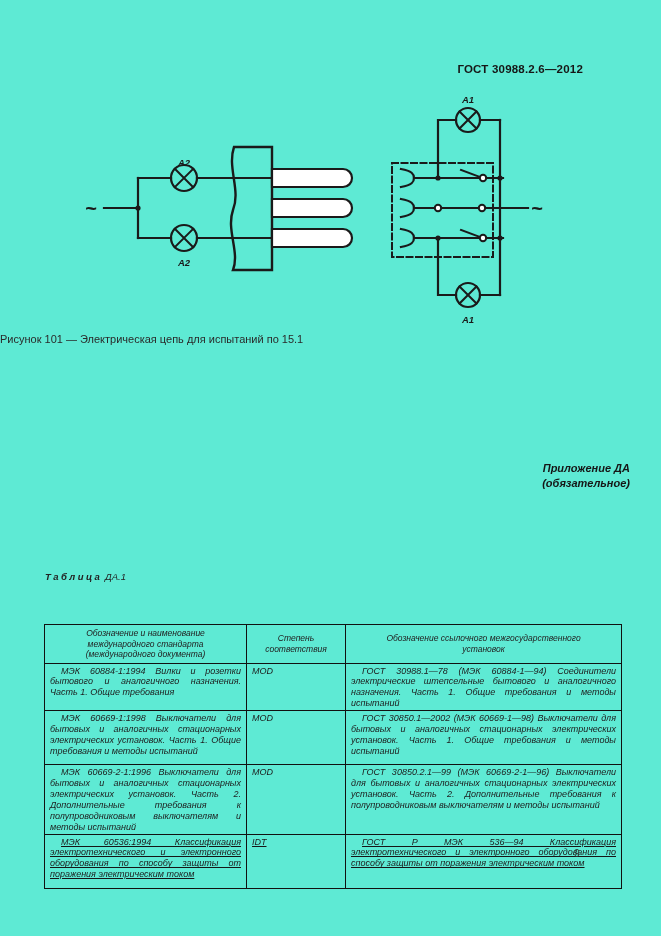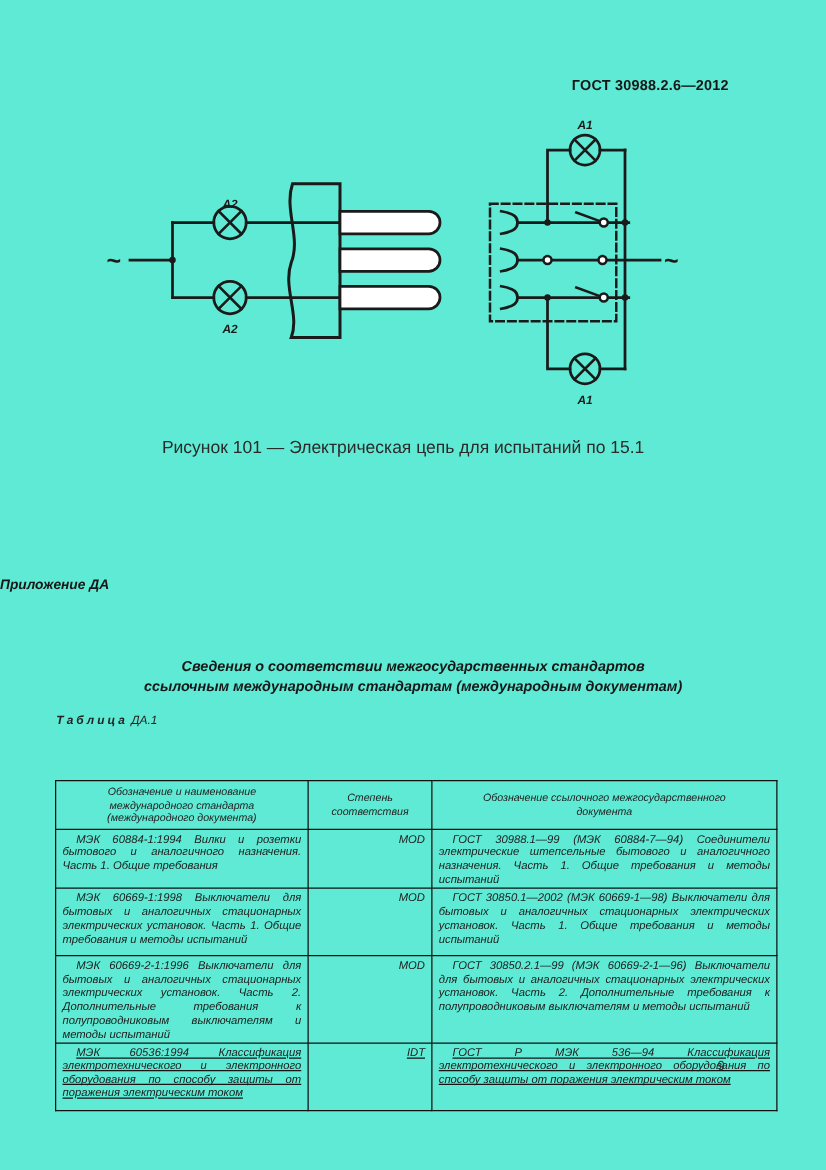--- a/index.html
+++ b/index.html
@@ -12,26 +12,26 @@
     color:#161616;
     overflow:hidden;
     margin:0 auto;
   }
   .doc-header{
     position:absolute;top:63px;right:78px;
     font-size:11.5px;font-weight:bold;letter-spacing:.2px;
   }
   .figure-svg{position:absolute;left:0;top:0;width:661px;height:350px;}
   .fig-caption{
-    position:absolute;top:349px;left:0;width:645px;
-    text-align:center;font-size:14px;color:#2a2a2a;
+    position:absolute;top:333px;left:0;width:645px;
+    font-size:11px;color:#2a2a2a;
   }
   .annex-block{
     position:absolute;top:461px;left:0;width:630px;
-    text-align:left;font-size:11px;font-weight:bold;font-style:italic;
+    text-align:right;font-size:11px;font-weight:bold;font-style:italic;
     line-height:15px;
   }
   .section-heading{
     position:absolute;top:527px;left:0;width:661px;
     text-align:center;font-size:11.5px;font-weight:bold;font-style:italic;
     line-height:15.5px;
   }
   .table-label{
     position:absolute;top:571px;left:45px;
     font-size:9.5px;font-style:italic;color:#222;
@@ -56,21 +56,21 @@
   table.gost th.c3{padding:3px 26px;}
   table.gost td{
     font-size:9px;line-height:10.9px;
     text-align:justify;vertical-align:top;
     padding:2px 5px 1px 5px;
     text-indent:11px;
     color:#1c1c1c;
     hyphens:auto;
   }
   table.gost td.degree{
-    text-align:right;text-indent:0;padding-top:2px;
+    text-align:left;text-indent:0;padding-top:2px;
   }
   tr.hdr{height:38px;}
   tr.r0{height:47px;}
   tr.r1{height:54px;}
   tr.r2{height:55px;}
   tr.r3{height:54px;text-decoration:underline;}
   .page-number{
     position:absolute;top:847px;left:574px;
     font-size:10.5px;color:#333;
   }
@@ -156,45 +156,42 @@
         <path d="M459.5,286.5 L476.5,303.5 M459.5,303.5 L476.5,286.5" stroke-width="2"></path>
       </g>
       <text x="468" y="323" text-anchor="middle" stroke="none" fill="#1a1a1a" font-size="9.5" font-weight="bold" font-style="italic">А1</text>
     </g>
   </svg>
 
   <div class="fig-caption">Рисунок 101 — Электрическая цепь для испытаний по 15.1</div>
 
   <div class="annex-block">
     <div>Приложение ДА</div>
+    <div>(обязательное)</div>
   </div>
 
-  <div class="section-heading">
-    <div>Сведения о соответствии межгосударственных стандартов</div>
-    <div>ссылочным международным стандартам (международным документам)</div>
-  </div>
 
   <div class="table-label"><span class="spaced">Таблица</span>&nbsp;<span>ДА.1</span></div>
 
   <table class="gost">
     <colgroup>
         <col style="width:202px">
         <col style="width:99px">
         <col style="width:276px">
       </colgroup>
     <tbody>
       <tr class="hdr">
         <th class="c1">Обозначение и наименование международного стандарта (международного документа)</th>
         <th class="c2">Степень соответствия</th>
-        <th class="c3">Обозначение ссылочного межгосударственного документа</th>
+        <th class="c3">Обозначение ссылочного межгосударственного установок</th>
       </tr>
       <tr class="r0">
         <td>МЭК 60884-1:1994 Вилки и розетки бытового и аналогичного назначения. Часть 1. Общие требования</td>
         <td class="degree">MOD</td>
-        <td>ГОСТ 30988.1—99 (МЭК 60884-7—94) Соединители электрические штепсельные бытового и аналогичного назначения. Часть 1. Общие требования и методы испытаний</td>
+        <td>ГОСТ 30988.1—78 (МЭК 60884-1—94) Соединители электрические штепсельные бытового и аналогичного назначения. Часть 1. Общие требования и методы испытаний</td>
       </tr>
       <tr class="r1">
         <td>МЭК 60669-1:1998 Выключатели для бытовых и аналогичных стационарных электрических установок. Часть 1. Общие требования и методы испытаний</td>
         <td class="degree">MOD</td>
         <td>ГОСТ 30850.1—2002 (МЭК 60669-1—98) Выключатели для бытовых и аналогичных стационарных электрических установок. Часть 1. Общие требования и методы испытаний</td>
       </tr>
       <tr class="r2">
         <td>МЭК 60669-2-1:1996 Выключатели для бытовых и аналогичных стационарных электрических установок. Часть 2. Дополнительные требования к полупроводниковым выключателям и методы испытаний</td>
         <td class="degree">MOD</td>
         <td>ГОСТ 30850.2.1—99 (МЭК 60669-2-1—96) Выключатели для бытовых и аналогичных стационарных электрических установок. Часть 2. Дополнительные требования к полупроводниковым выключателям и методы испытаний</td>

